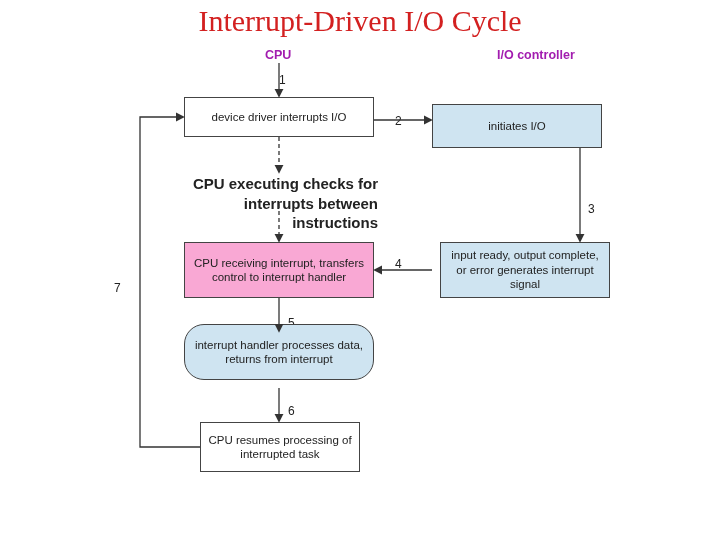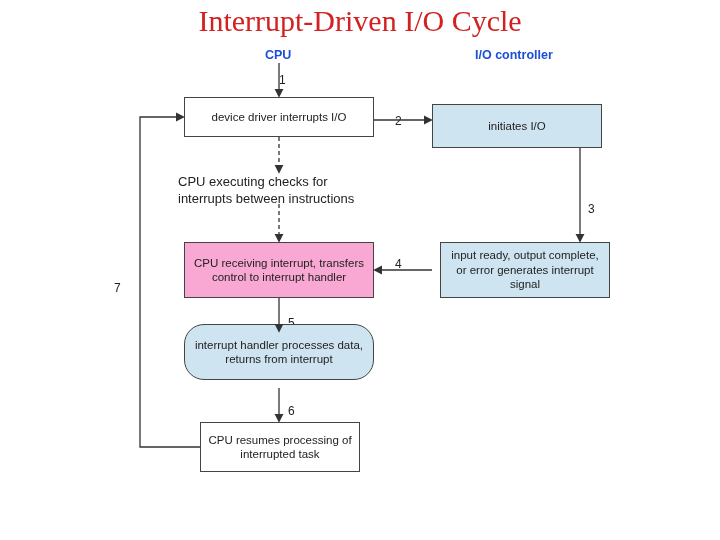--- a/index.html
+++ b/index.html
@@ -18,21 +18,21 @@
     width: 100%;
     text-align: center;
     font-size: 30px;
     font-family: Liberation Serif, serif;
     color: #d32020;
     font-weight: 400;
   }
   .col-label {
     position: absolute;
     font-size: 12.5px;
-    color: #1d4ed8;
+    color: #a21caf;
     font-weight: bold;
   }
   .num-label {
     position: absolute;
     font-size: 12px;
     color: #222;
   }
   .box {
     position: absolute;
     border: 1px solid #444;
@@ -43,42 +43,43 @@
     font-size: 11.5px;
     color: #222;
     padding: 4px 6px;
     line-height: 1.25;
   }
   .box.blue  { background: #cfe4f1; }
   .box.gray  { background: #f9a8d4; }
   .box.white { background: #ffffff; }
   .info-text {
     position: absolute;
-    font-size: 13px;
+    font-size: 15px;
     color: #222;
-    text-align: left;
+    text-align: right;
     line-height: 1.3;
+    font-weight: bold;
   }
   svg.wires {
     position: absolute;
     left: 0; top: 0;
     width: 720px; height: 540px;
     pointer-events: none;
   }
   .arrow { stroke: #333; stroke-width: 1.3; fill: none; }
   .arrow.dashed { stroke-dasharray: 4 3; }
   marker path { fill: #333; }
 </style>
 </head>
 <body>
 
 <div class="title">Interrupt-Driven I/O Cycle</div>
 
 <div class="col-label" style="left:265px; top:48px;">CPU</div>
-<div class="col-label" style="left:475px; top:48px;">I/O controller</div>
+<div class="col-label" style="left:497px; top:48px;">I/O controller</div>
 
 <div class="num-label" style="left:279px; top:73px;">1</div>
 <div class="num-label" style="left:395px; top:114px;">2</div>
 <div class="num-label" style="left:588px; top:202px;">3</div>
 <div class="num-label" style="left:395px; top:257px;">4</div>
 <div class="num-label" style="left:288px; top:316px;">5</div>
 <div class="num-label" style="left:288px; top:404px;">6</div>
 <div class="num-label" style="left:114px; top:281px;">7</div>
 
 <div class="box white" style="left:184px; top:97px;  width:190px; height:40px;">device driver interrupts I/O</div>

